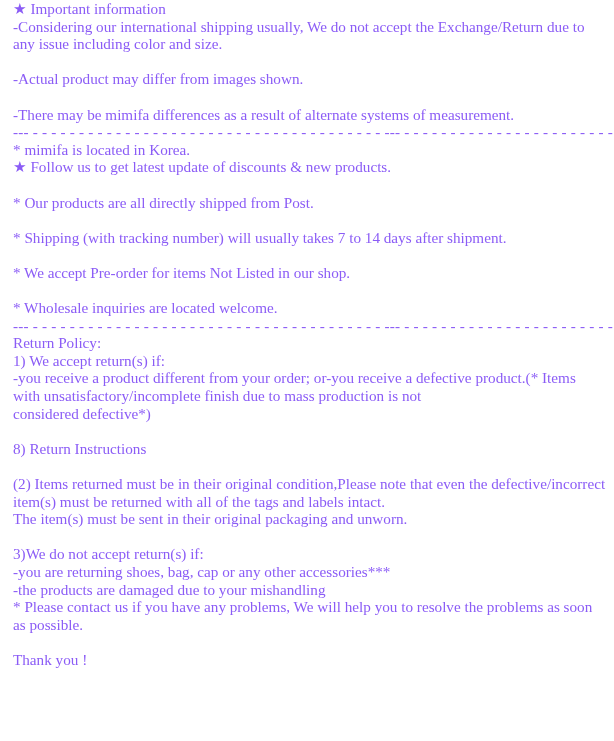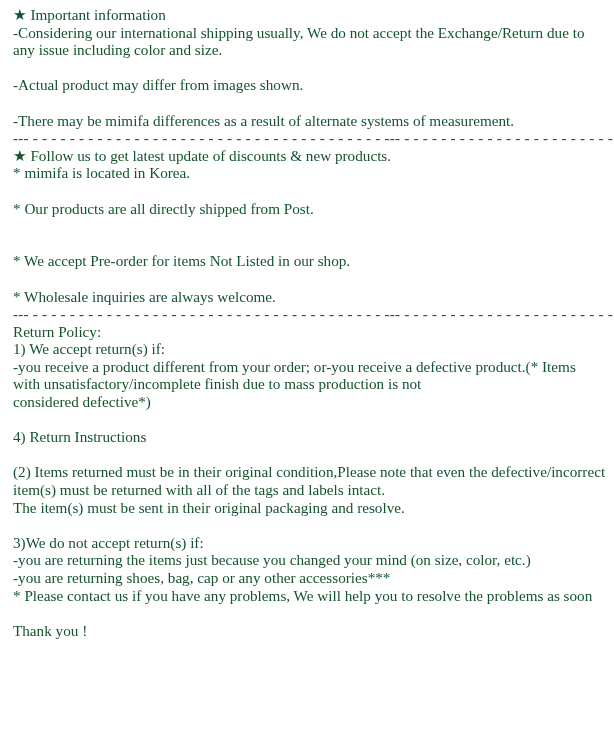--- a/index.html
+++ b/index.html
@@ -9,24 +9,24 @@
   }
   body {
     width: 614px;
     height: 741px;
     overflow: hidden;
   }
   .doc {
     box-sizing: border-box;
     width: 614px;
     height: 741px;
-    padding: 6px 4px 0 13px;
+    padding: 0 4px 0 13px;
     font-family: "Liberation Serif", "DejaVu Serif", serif;
     font-size: 15.2px;
-    color: #14532d;
+    color: #8b5cf6;
   }
   .line {
     height: 17.6px;
     line-height: 17.6px;
     white-space: pre;
   }
   .divider {
     letter-spacing: 0.2px;
   }
 </style>
@@ -40,46 +40,48 @@
       <div class="line">any issue including color and size.</div>
       <div class="line"></div>
       <div class="line">-Actual product may differ from images shown.</div>
       <div class="line"></div>
       <div class="line">-There may be mimifa differences as a result of alternate systems of measurement.</div>
     </section>
     <section>
       <div class="line divider">--- - - - - - - - - - - - - - - - - - - - - - - - - - - - - - - - - - - - - - - --- - - - - - - - - - - - - - - - - - - - - - - - - - -</div>
     </section>
     <section>
+      <div class="line">* mimifa is located in Korea.</div>
       <div class="line">★ Follow us to get latest update of discounts &amp; new products.</div>
-      <div class="line">* mimifa is located in Korea.</div>
       <div class="line"></div>
       <div class="line">* Our products are all directly shipped from Post.</div>
       <div class="line"></div>
+      <div class="line">* Shipping (with tracking number) will usually takes 7 to 14 days after shipment.</div>
       <div class="line"></div>
       <div class="line">* We accept Pre-order for items Not Listed in our shop.</div>
       <div class="line"></div>
-      <div class="line">* Wholesale inquiries are always welcome.</div>
+      <div class="line">* Wholesale inquiries are located welcome.</div>
     </section>
     <section>
       <div class="line divider">--- - - - - - - - - - - - - - - - - - - - - - - - - - - - - - - - - - - - - - - --- - - - - - - - - - - - - - - - - - - - - - - - - - -</div>
     </section>
     <section>
       <div class="line">Return Policy:</div>
       <div class="line">1) We accept return(s) if:</div>
       <div class="line">-you receive a product different from your order; or-you receive a defective product.(* Items</div>
       <div class="line">with unsatisfactory/incomplete finish due to mass production is not</div>
       <div class="line">considered defective*)</div>
       <div class="line"></div>
-      <div class="line">4) Return Instructions</div>
+      <div class="line">8) Return Instructions</div>
       <div class="line"></div>
       <div class="line">(2) Items returned must be in their original condition,Please note that even the defective/incorrect</div>
       <div class="line">item(s) must be returned with all of the tags and labels intact.</div>
-      <div class="line">The item(s) must be sent in their original packaging and resolve.</div>
+      <div class="line">The item(s) must be sent in their original packaging and unworn.</div>
       <div class="line"></div>
       <div class="line">3)We do not accept return(s) if:</div>
-      <div class="line">-you are returning the items just because you changed your mind (on size, color, etc.)</div>
       <div class="line">-you are returning shoes, bag, cap or any other accessories***</div>
+      <div class="line">-the products are damaged due to your mishandling</div>
       <div class="line">* Please contact us if you have any problems, We will help you to resolve the problems as soon</div>
+      <div class="line">as possible.</div>
       <div class="line"></div>
       <div class="line">Thank you !</div>
     </section>
   </main>
 
 </body></html>

